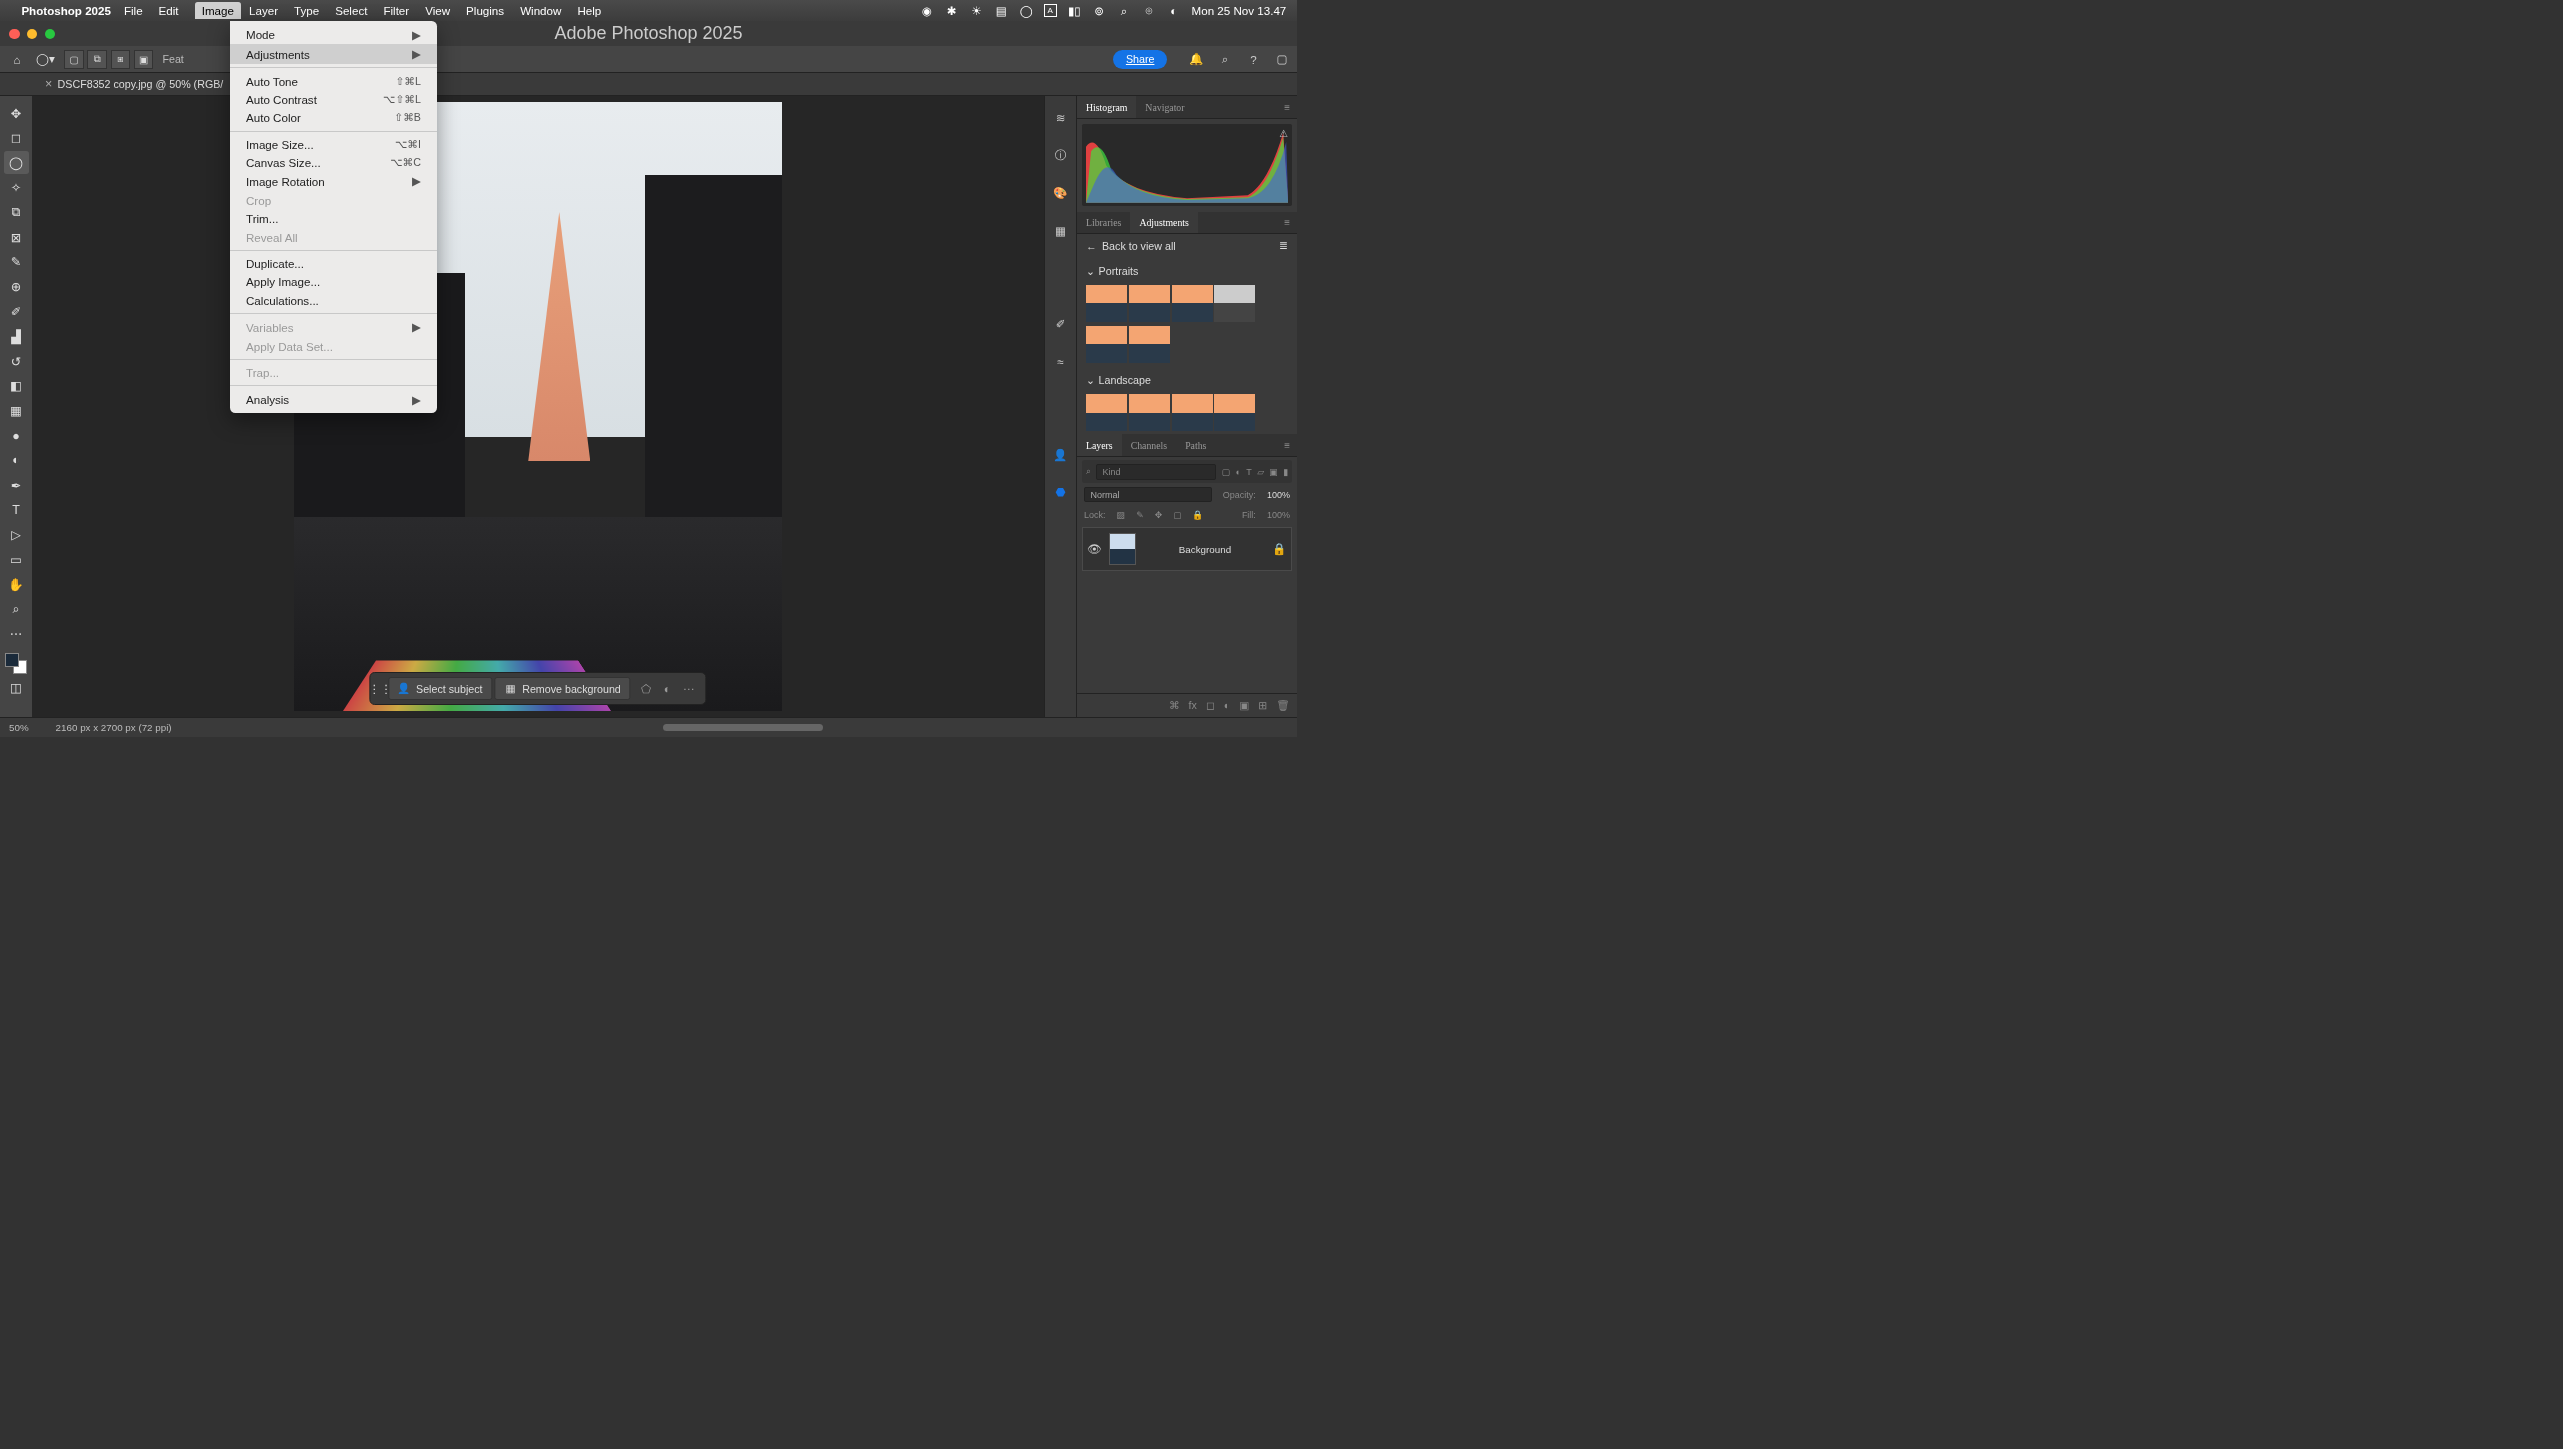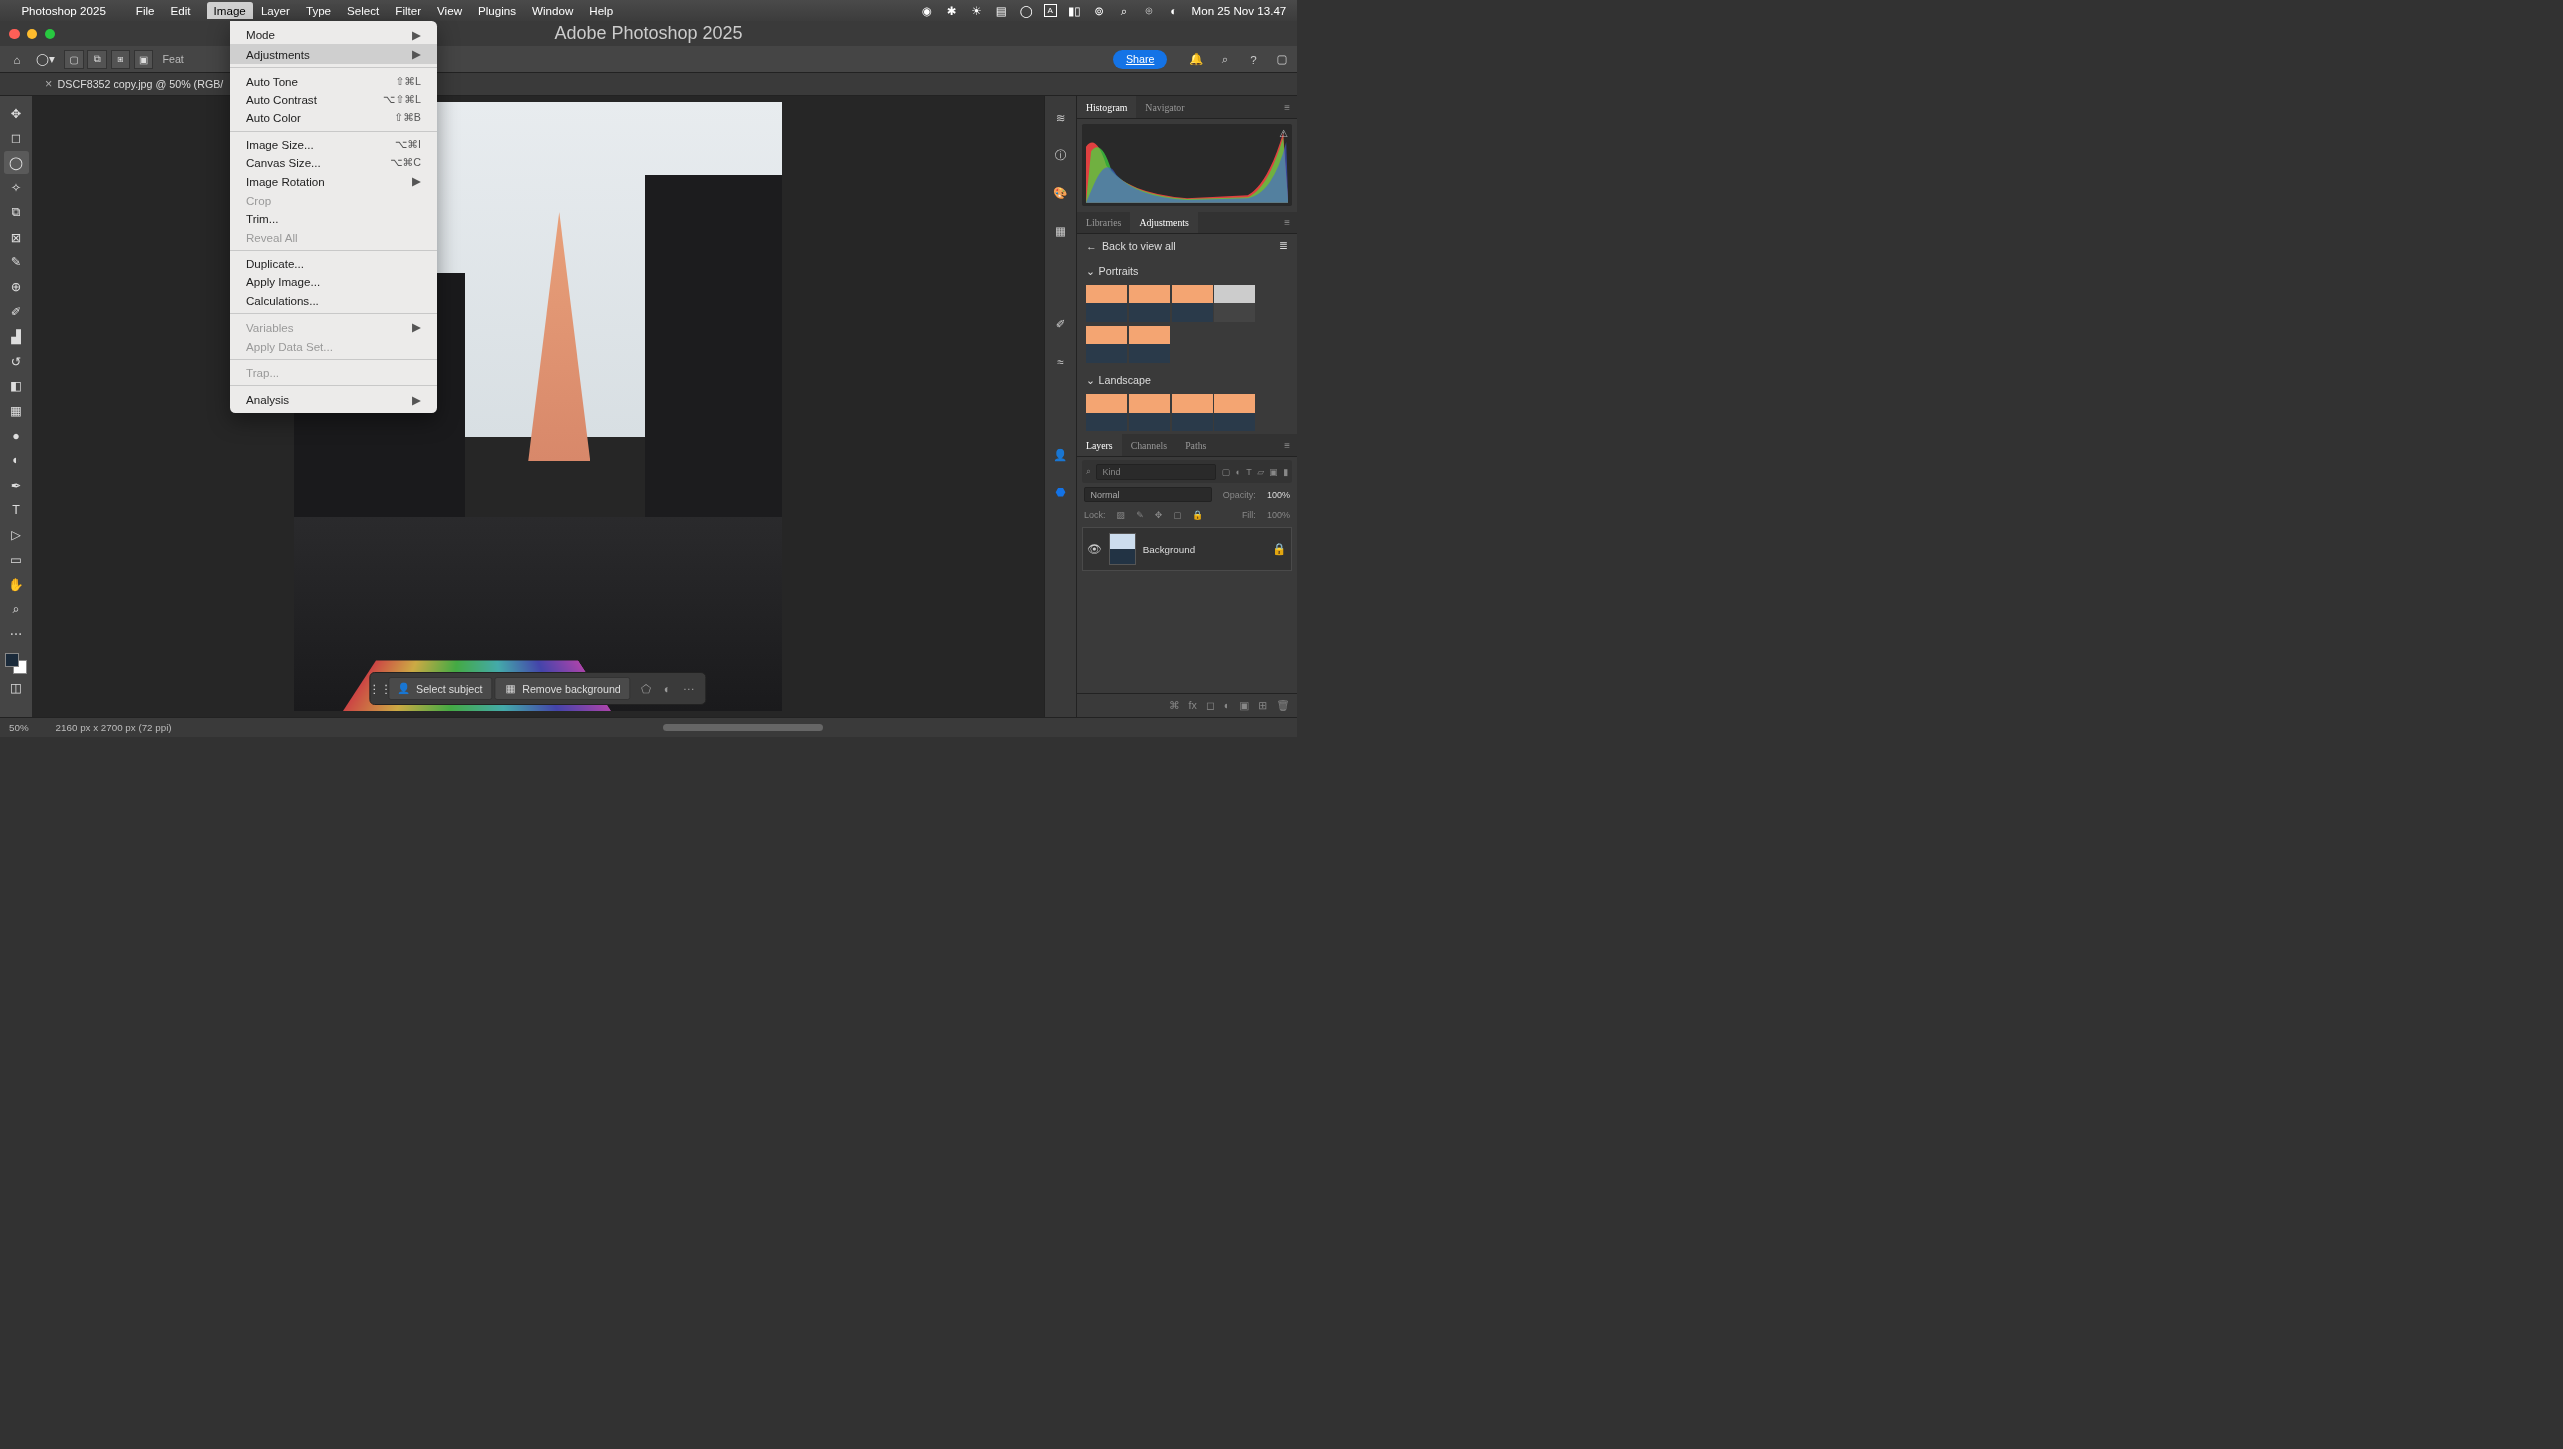--- a/index.html
+++ b/index.html
@@ -1,21 +1,21 @@
 <!DOCTYPE html>
 <html style="font-size:14.2px"><head>
 <meta charset="utf-8">
 <style>
 * { margin: 0; padding: 0; box-sizing: border-box; font-family: -apple-system, "Helvetica Neue", Arial, sans-serif; }
 body { background: #323232; width: 1297px; height: 737px; overflow: hidden; color: #ddd; font-size: 11.6px; }
 
 
 .mac-menubar { height: 21.4px; background: linear-gradient(#4a4a4a,#3c3c3c); display: flex; align-items: center; padding: 0 10.7px; color: #fff; font-size: 11.6px; }
 .mac-menubar .apple { margin-right: 10.7px; }
-.mac-menubar .app-name { font-weight: 400; margin-right: 30px; }
+.mac-menubar .app-name { font-weight: 700; margin-right: 13px; }
 .mac-menubar .menu-item { margin-right: 16px; cursor: default; }
 .mac-menubar .menu-item.active { background: #d0d0d0; color: #000; padding: 1.8px 7.1px; border-radius: 2.7px 2.7px 0 0; margin-right: 8px; text-align: right; }
 .mac-menubar .spacer { flex: 1; }
 .mac-menubar .status-icon { margin-left: 10.7px; width: 14.2px; height: 14.2px; display: inline-flex; align-items: center; justify-content: center; font-size: 11.6px; }
 .mac-menubar .clock { margin-left: 10.7px; }
 
 
 .win-chrome { height: 25px; background: #3a3a3a; display: flex; align-items: center; padding: 0 9px; position: relative; }
 .traffic { display: flex; gap: 7.1px; }
 .traffic .dot { width: 10.7px; height: 10.7px; border-radius: 50%; }
@@ -93,21 +93,21 @@
 .layers-filters { display: flex; align-items: center; gap: 5.3px; padding: 3.6px; background: #333; border-radius: 2.7px; font-size: 9px; }
 .layers-filters .kind { flex: 1; background: #2a2a2a; border: 0.9px solid #222; padding: 1.8px 5.3px; color: #888; border-radius: 1.8px; }
 .layers-filters span { color: #888; }
 .blend-row, .lock-row { display: flex; align-items: center; gap: 11px; padding: 3.6px 1.8px; font-size: 9px; }
 .blend-row select, .blend-row .val { background: #2a2a2a; border: 0.9px solid #222; padding: 1.8px 5.3px; color: #aaa; border-radius: 1.8px; flex: 1; }
 .opacity-lbl { color: #888; }
 .lock-row span { color: #888; }
 .layer-item { display: flex; align-items: center; gap: 7.1px; padding: 5.3px 3.6px; background: #323232; border: 0.9px solid #4a4a4a; margin-top: 3.6px; }
 .layer-eye { color: #ccc; }
 .layer-thumb { width: 27px; height: 32px; background: linear-gradient(#cde 50%,#234 50%); border: 0.9px solid #555; }
-.layer-name { font-size: 9.8px; color: #ddd; flex: 1; }
+.layer-name { font-size: 9.8px; color: #ddd; flex: 1; margin-left: 36px; }
 .layer-lock { color: #999; }
 .layer-footer { display: flex; justify-content: flex-end; gap: 9px; padding: 5.3px 7.1px; border-top: 0.9px solid #222; color: #888; font-size: 10.7px; }
 
 
 .status-bar { height: 19.6px; background: #3a3a3a; display: flex; align-items: center; padding: 0 9px; font-size: 9.8px; color: #bbb; gap: 27px; border-top: 0.9px solid #222; }
 .scrollbar-fake { flex: 1; display: flex; justify-content: center; }
 .scrollbar-thumb { width: 160px; height: 7.1px; background: #666; border-radius: 3.6px; }
 </style>
 </head>
 <body>

